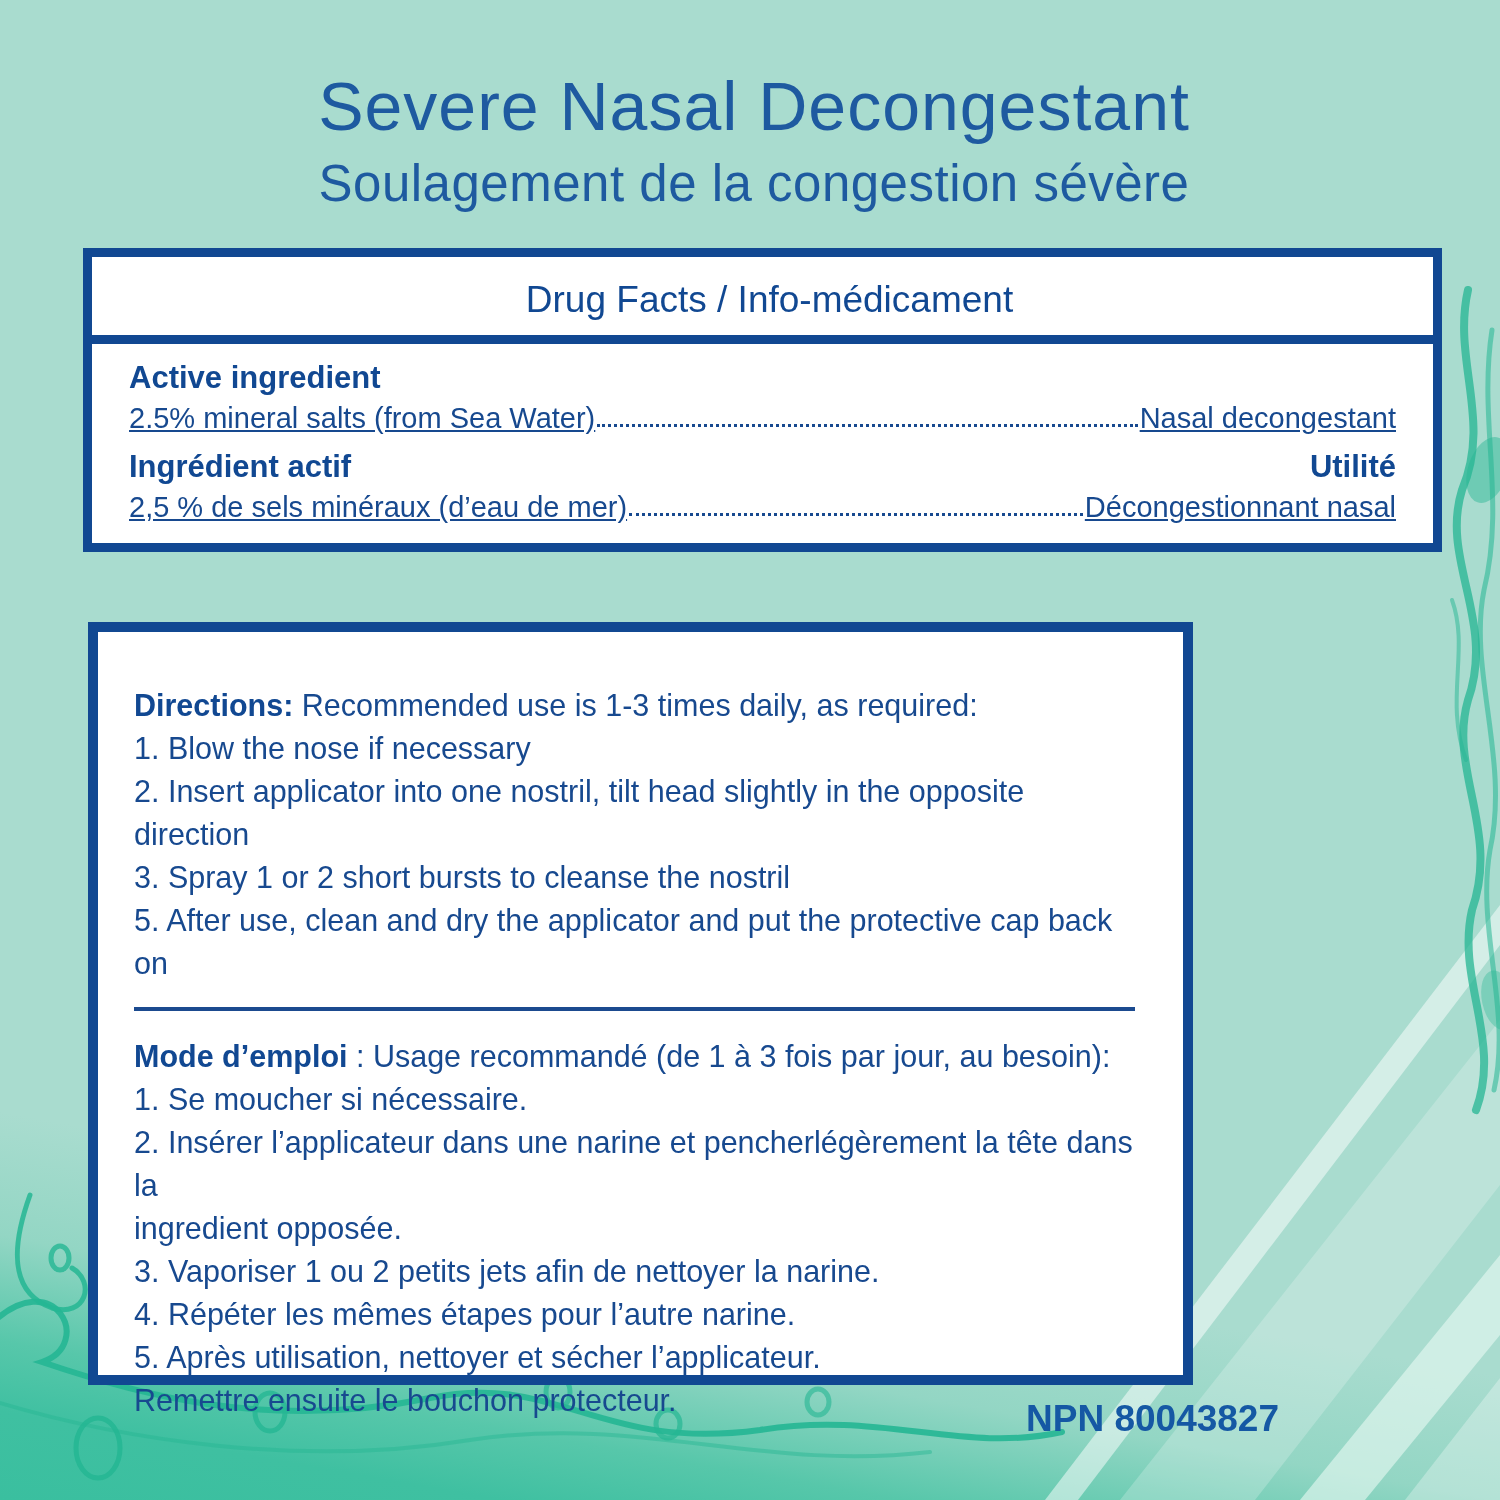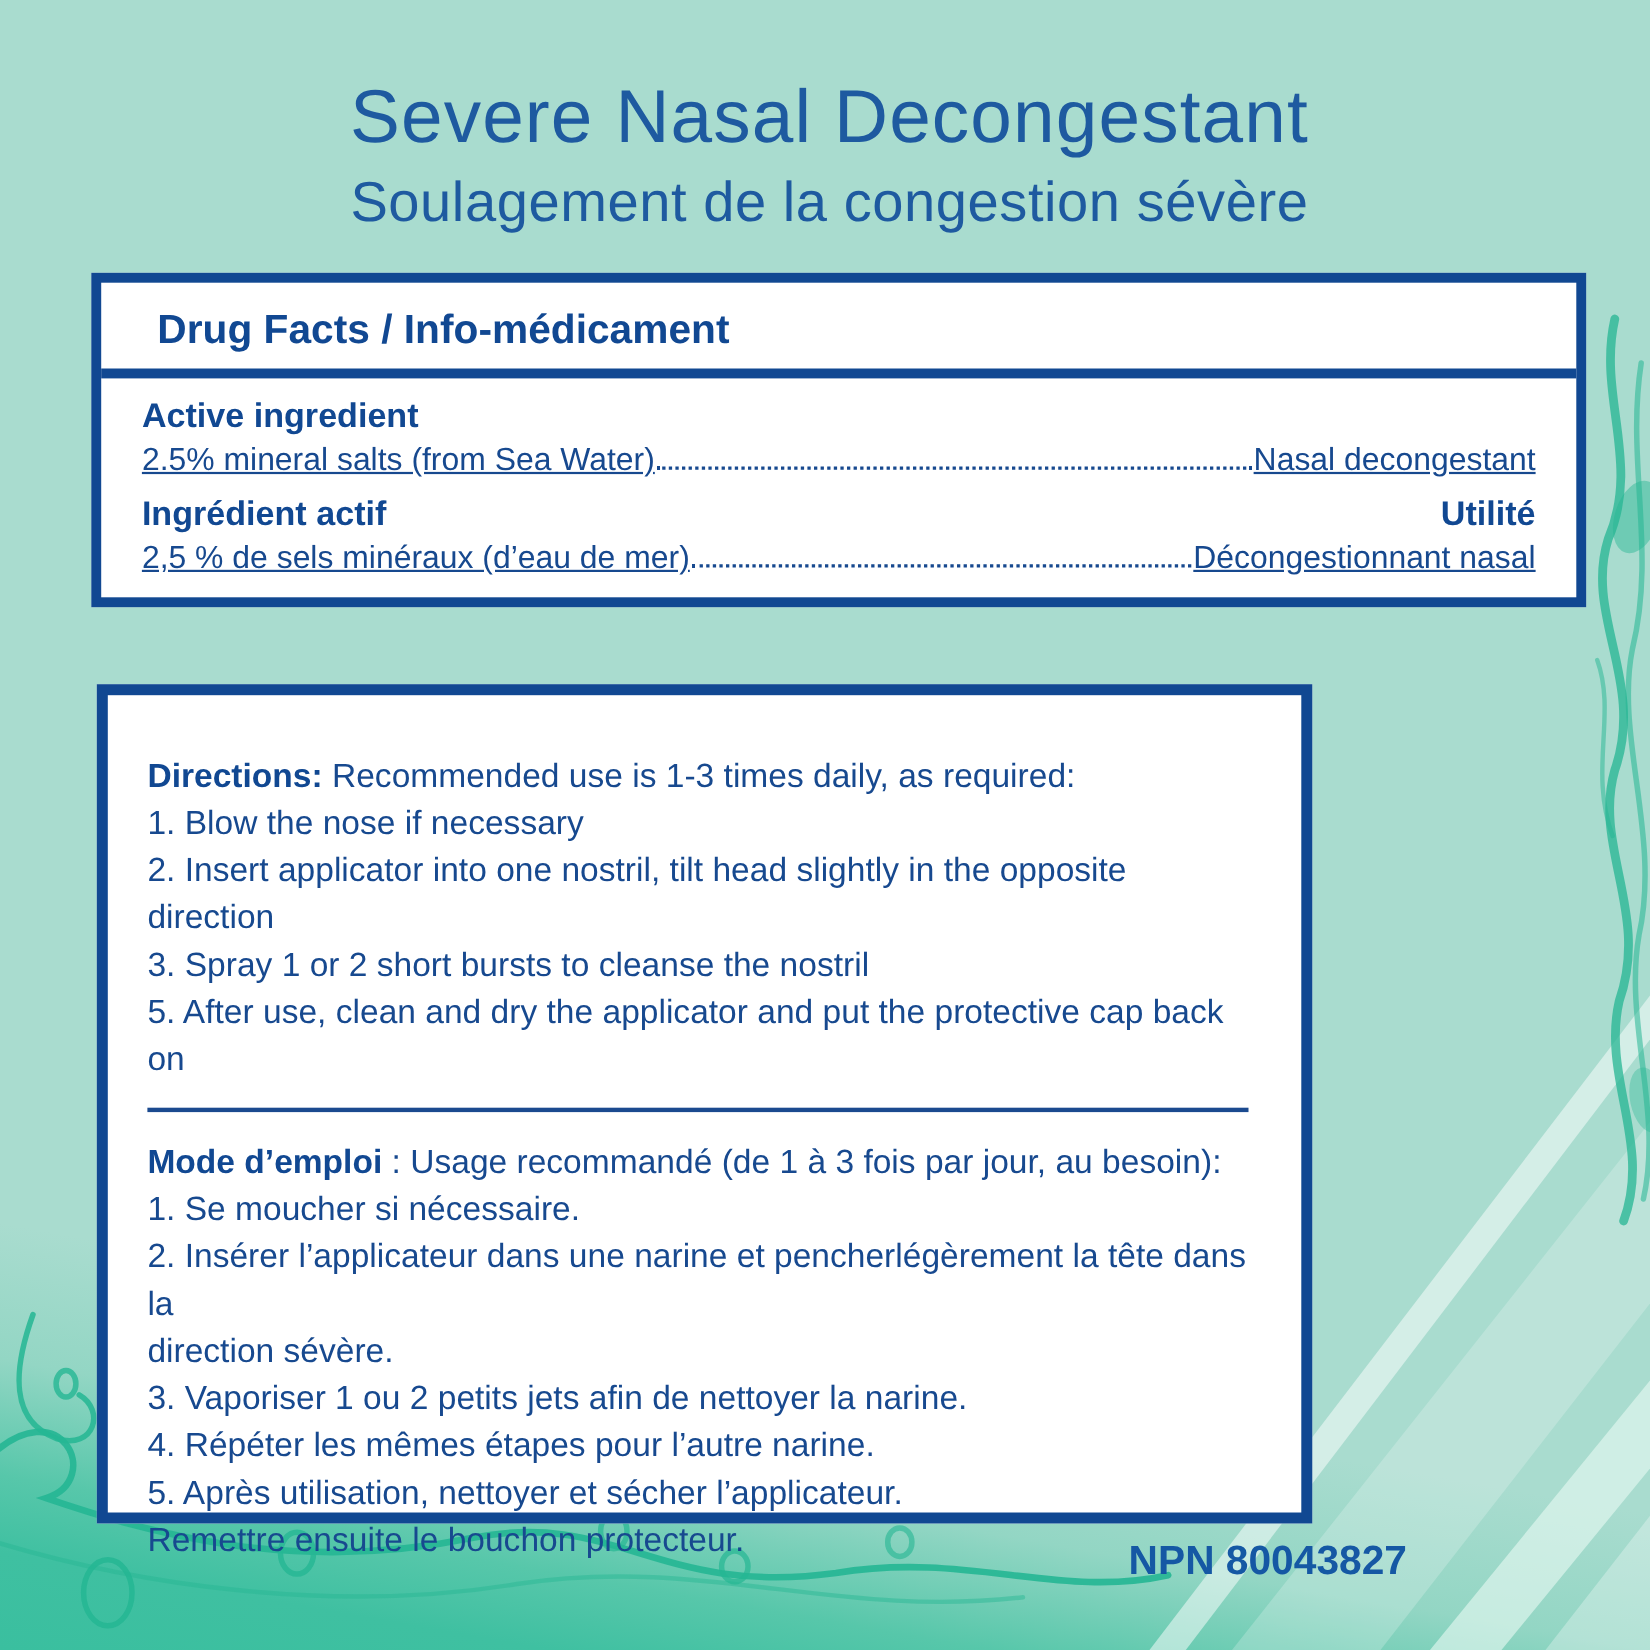--- a/index.html
+++ b/index.html
@@ -10,21 +10,21 @@
   svg.bg{position:absolute;inset:0;pointer-events:none;}
 
   
   .hdr{position:absolute;top:72px;left:4px;width:100%;text-align:center;color:#1e5aa0;}
   .hdr .title{font-size:68px;font-weight:500;letter-spacing:1px;line-height:1.0;}
   .hdr .subtitle{font-size:51px;font-weight:500;margin-top:14px;letter-spacing:0.5px;}
 
   
   .facts-box{position:absolute;left:83px;top:248px;width:1359px;height:304px;
        box-sizing:border-box;background:#ffffff;border:9px solid #114892;}
-  .facts-header{padding:22px 37px 14px 51px;font-size:37px;font-weight:bold;color:#114892;}
+  .facts-header{padding:22px 37px 14px 51px;font-size:37px;font-weight:normal;color:#114892;text-align:center;}
   .facts-divider{height:9px;background:#114892;}
   .facts-body{padding:16px 37px 0 37px;color:#17498f;}
   .row-heading{font-size:31px;font-weight:bold;color:#114892;}
   .dual-heading{display:flex;justify-content:space-between;margin-top:14px;}
   .leader-row{display:flex;align-items:baseline;font-size:29px;margin-top:6px;color:#17498f;text-decoration:underline;}
   .leader-row .dots{flex:1 1 auto;min-width:24px;border-bottom:3px dotted #17498f;
        align-self:flex-end;margin:0 2px 8px 2px;}
 
   
   .dir-box{position:absolute;left:88px;top:622px;width:1105px;height:763px;
@@ -108,21 +108,21 @@
     <p class="para">1. Blow the nose if necessary</p>
     <p class="para">2. Insert applicator into one nostril, tilt head slightly in the opposite direction</p>
     <p class="para">3. Spray 1 or 2 short bursts to cleanse the nostril</p>
     <p class="para">5. After use, clean and dry the applicator and put the protective cap back on</p>
 
     <div class="section-divider"></div>
 
     <p class="para"><span class="b">Mode d’emploi</span><span> : Usage recommandé (de 1 à 3 fois par jour, au besoin):</span></p>
     <p class="para">1. Se moucher si nécessaire.</p>
     <p class="para">2. Insérer l’applicateur dans une narine et pencherlégèrement la tête dans la</p>
-    <p class="para">direction sévère.</p>
+    <p class="para">ingredient opposée.</p>
     <p class="para">3. Vaporiser 1 ou 2 petits jets afin de nettoyer la narine.</p>
     <p class="para">4. Répéter les mêmes étapes pour l’autre narine.</p>
     <p class="para">5. Après utilisation, nettoyer et sécher l’applicateur.</p>
     <p class="para">Remettre ensuite le bouchon protecteur.</p>
   </section>
 
   <div class="npn">NPN 80043827</div>
 
 </div>
 

